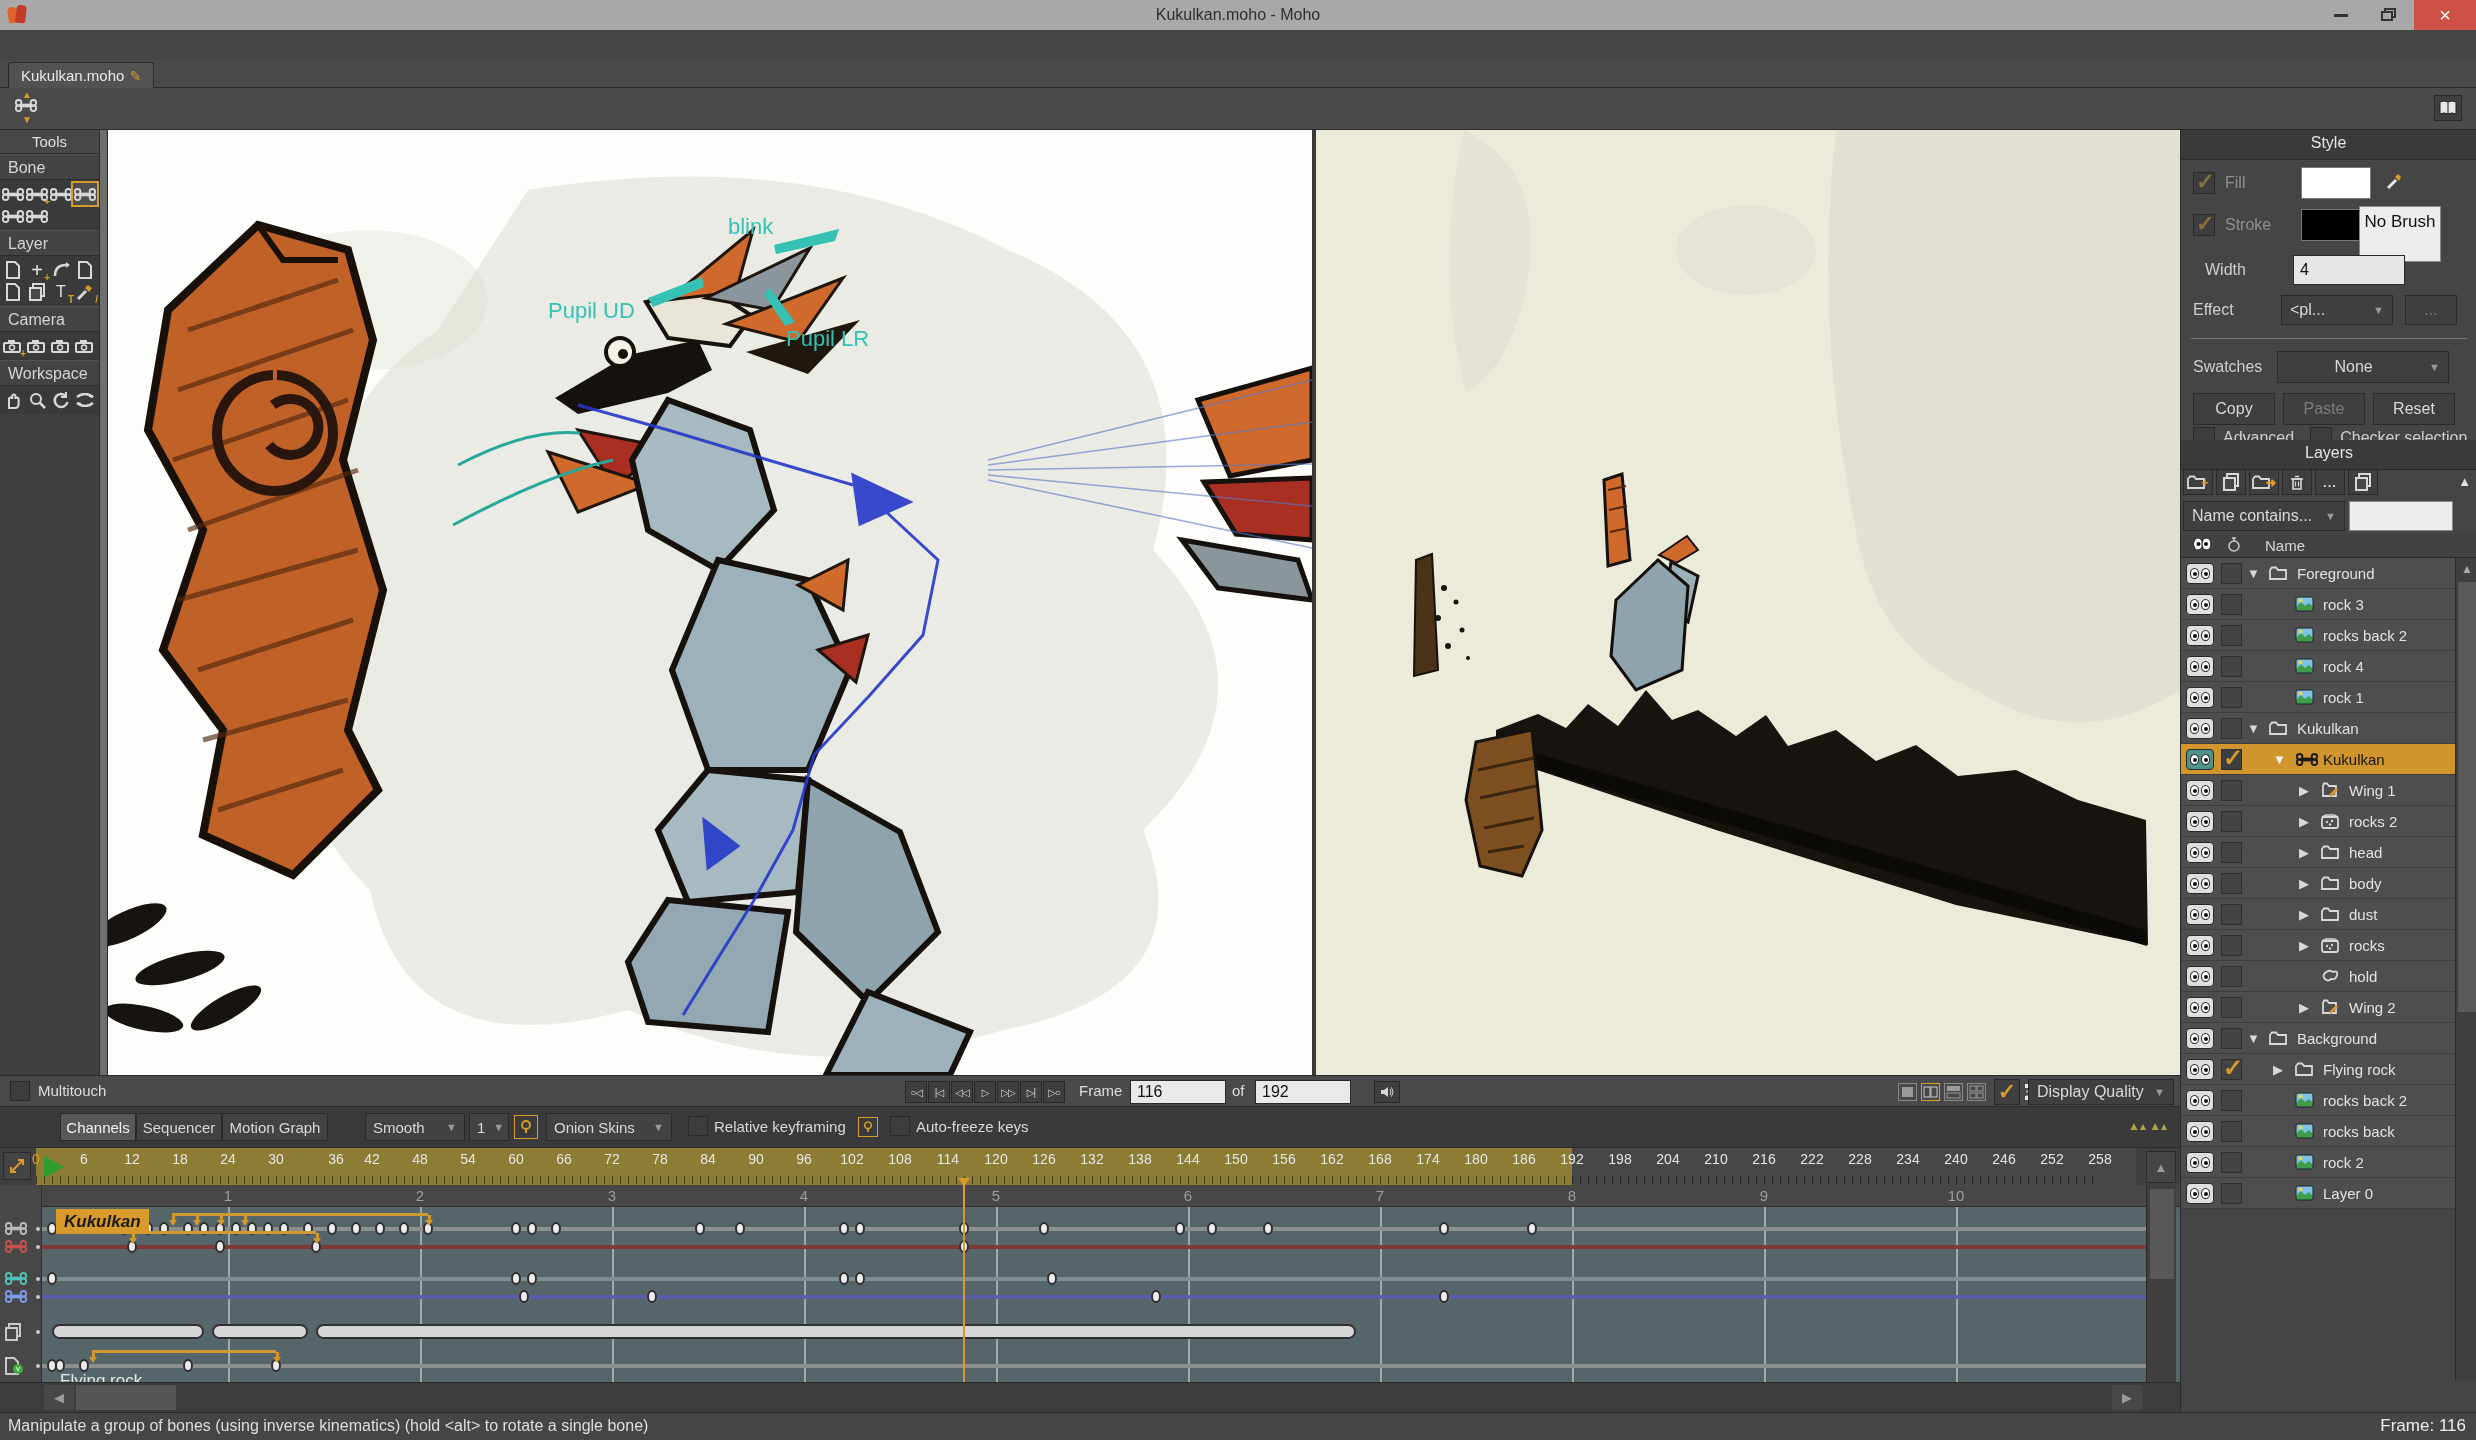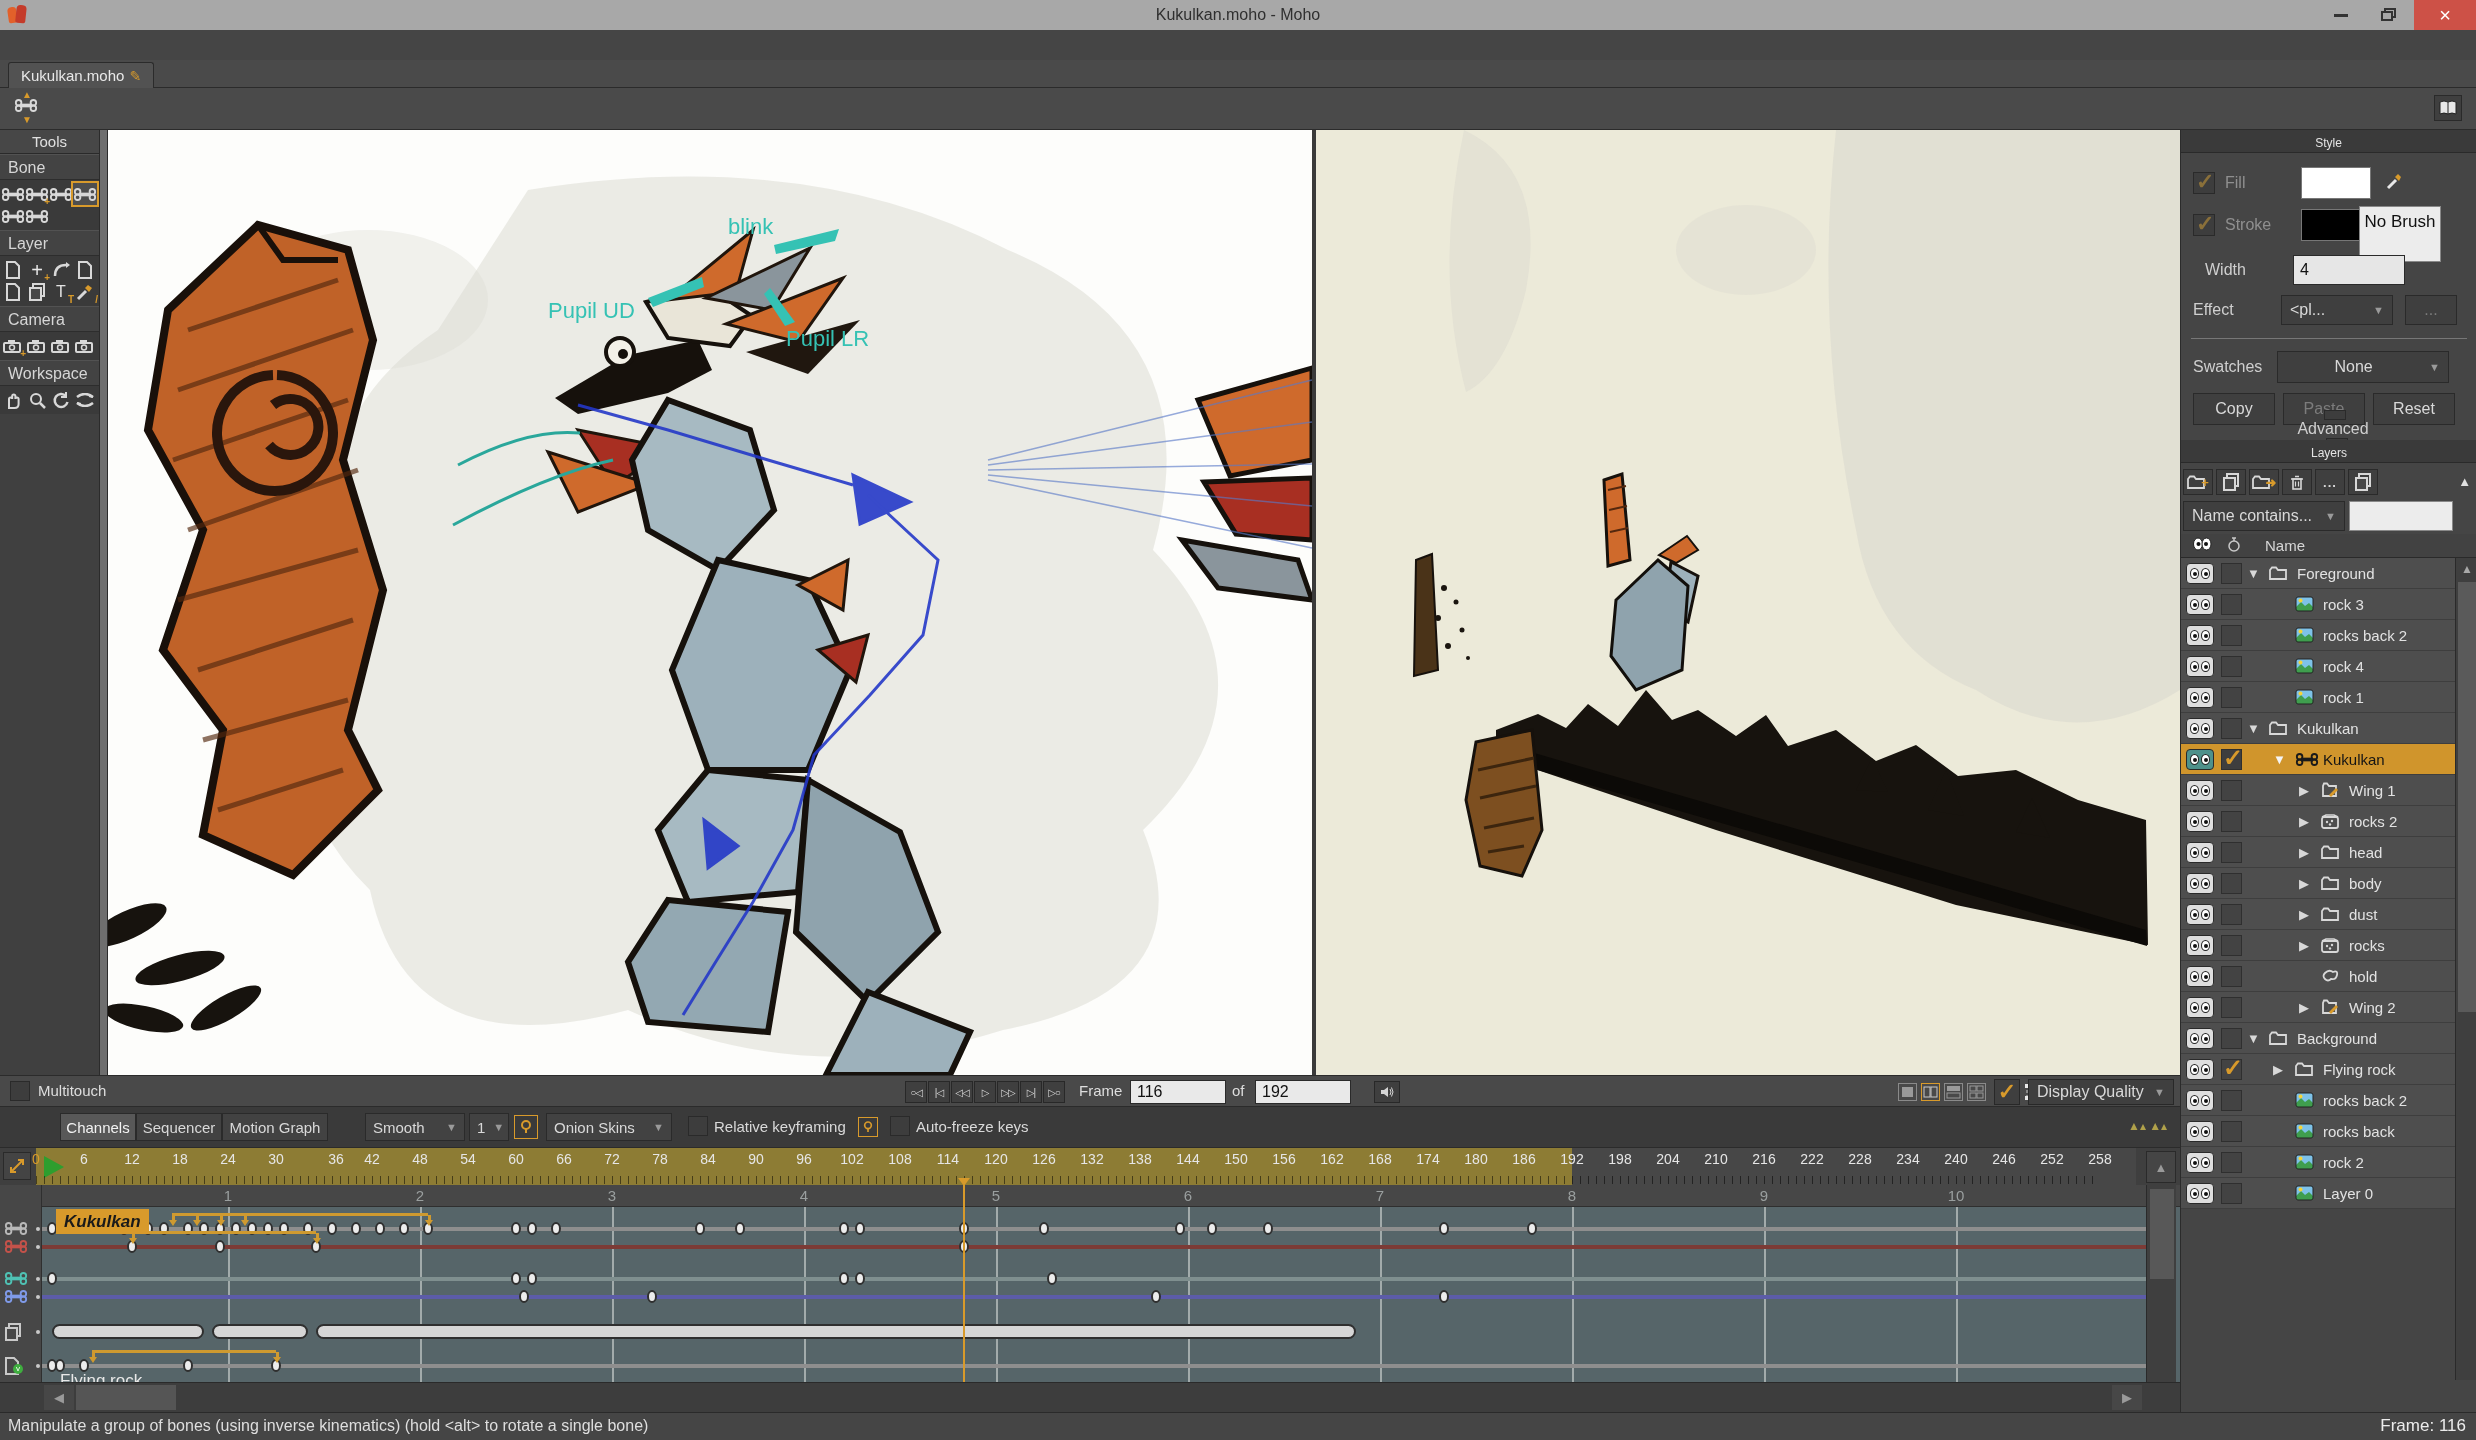--- a/index.html
+++ b/index.html
@@ -104,21 +104,21 @@
   
   #center-hscroll { left:0; top:1382px; width:2180px; height:30px; background:#3d3d3d; border-top:1px solid #2a2a2a; }
   .scroll-arrow { position:absolute; top:2px; width:30px; height:25px; background:#474747; color:#9a9a9a; display:flex; align-items:center; justify-content:center; font-size:13px; }
   .scroll-thumb { position:absolute; top:2px; height:25px; background:#555; }
   #statusbar { left:0; top:1412px; width:2476px; height:28px; background:#454545; border-top:1px solid #2a2a2a; }
   #status-msg { position:absolute; left:8px; top:4px; font-size:16px; color:#dedede; }
   #status-frame { position:absolute; right:10px; top:3px; font-size:17px; color:#ececec; }
 
   
   #right-panel { left:2180px; top:130px; width:296px; height:1282px; background:#454545; border-left:1px solid #2b2b2b; }
-  .panel-header { height:23px; background:#3a3a3a; border-bottom:1px solid #2a2a2a; text-align:center; line-height:26px; font-size:12px; color:#e4e4e4; }
+  .panel-header { height:30px; background:#3a3a3a; border-bottom:1px solid #2a2a2a; text-align:center; line-height:26px; font-size:16px; color:#e4e4e4; }
   .srow { position:absolute; left:0; width:296px; display:flex; align-items:center; }
   .slabel { font-size:16px; color:#cfcfcf; }
   .slabel.dim { color:#8f8f8f; }
   .swatch { width:70px; height:32px; border:1px solid #777; }
   .check { width:22px; height:22px; background:#3d3d3d; border:1px solid #2a2a2a; position:relative; }
   .check .mark { position:absolute; left:2px; top:-4px; color:#c08a28; font-size:22px; font-weight:bold; }
   .check .mark.dim { color:#8a703a; }
   .sbtn { height:32px; background:#3f3f3f; border:1px solid #2a2a2a; color:#d9d9d9; font-size:16px; display:flex; align-items:center; justify-content:center; }
   .sbtn.dim { color:#7c7c7c; }
   #nobrush { position:absolute; left:178px; top:76px; width:82px; height:56px; background:#ececec; color:#111; font-size:17px; text-align:center; line-height:24px; padding-top:3px; border:1px solid #888; }
@@ -877,21 +877,21 @@
       <div class="sdd" style="margin-left:8px; width:172px; height:32px;">
         <span style="margin:0 auto;">None</span>
           <span class="dd-arrow">▼</span>
       </div>
     </div>
     <div class="srow" style="top:262px; height:34px;">
       <div class="sbtn" style="margin-left:12px; width:82px;">Copy</div>
       <div class="sbtn dim" style="margin-left:8px; width:82px;">Paste</div>
       <div class="sbtn" style="margin-left:8px; width:82px;">Reset</div>
     </div>
-    <div class="srow" style="top:280px; height:56px;flex-direction:column;">
+    <div class="srow" style="top:280px; height:56px;">
       <div class="check" style="margin-left:12px;"></div>
       <span class="slabel" style="margin-left:8px;">Advanced</span>
       <div class="check" style="margin-left:16px;"></div>
       <span class="slabel" style="margin-left:8px;">Checker selection</span>
     </div>
 
     <div id="layers-section">
       <div class="panel-header">Layers</div>
       <div id="layers-toolbar">
           <div class="ltb">

